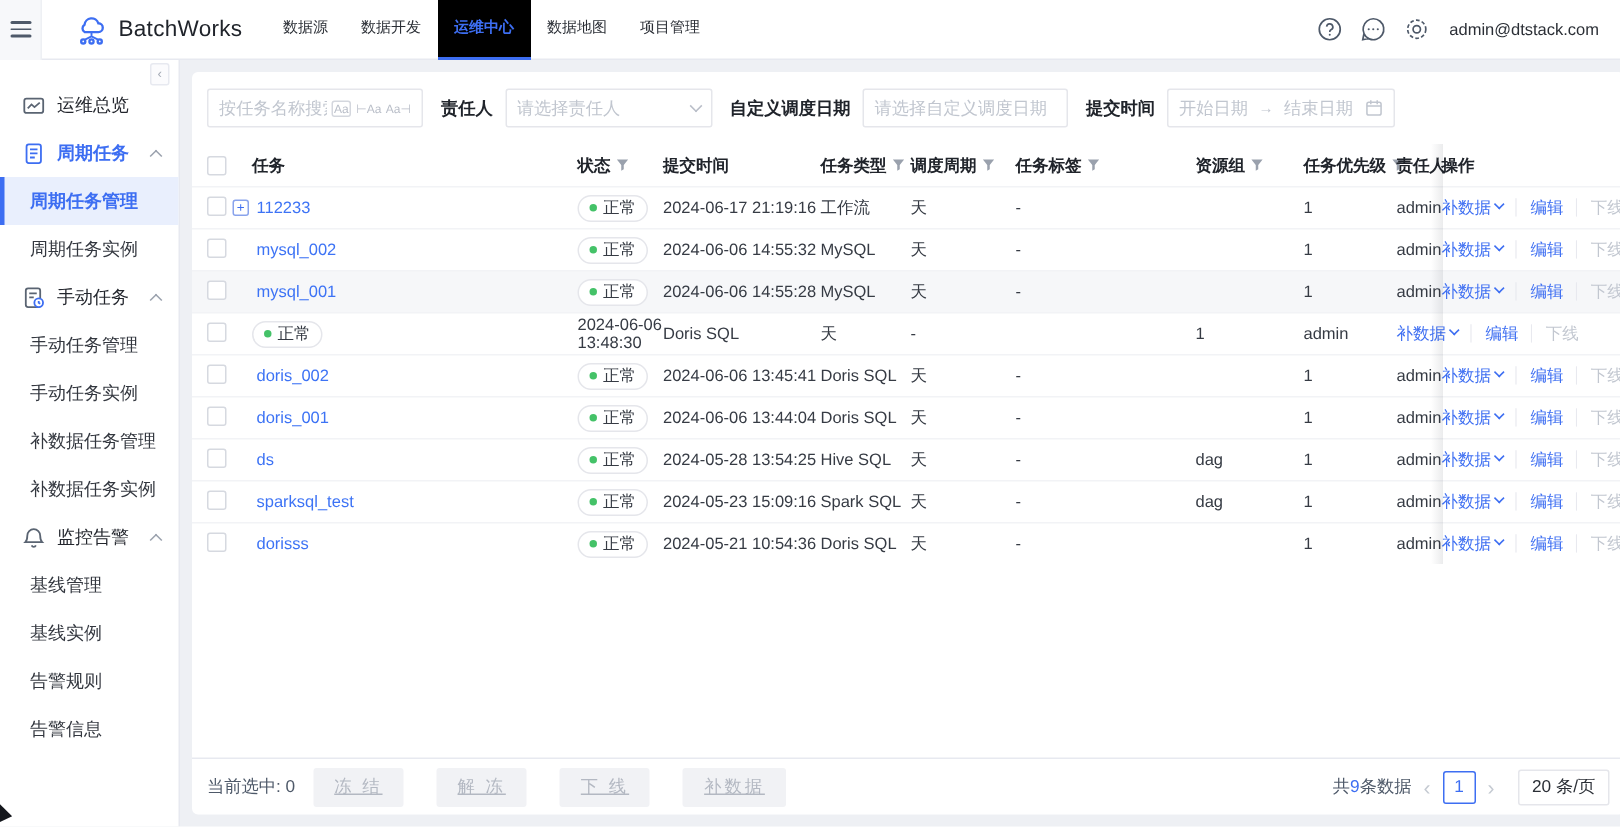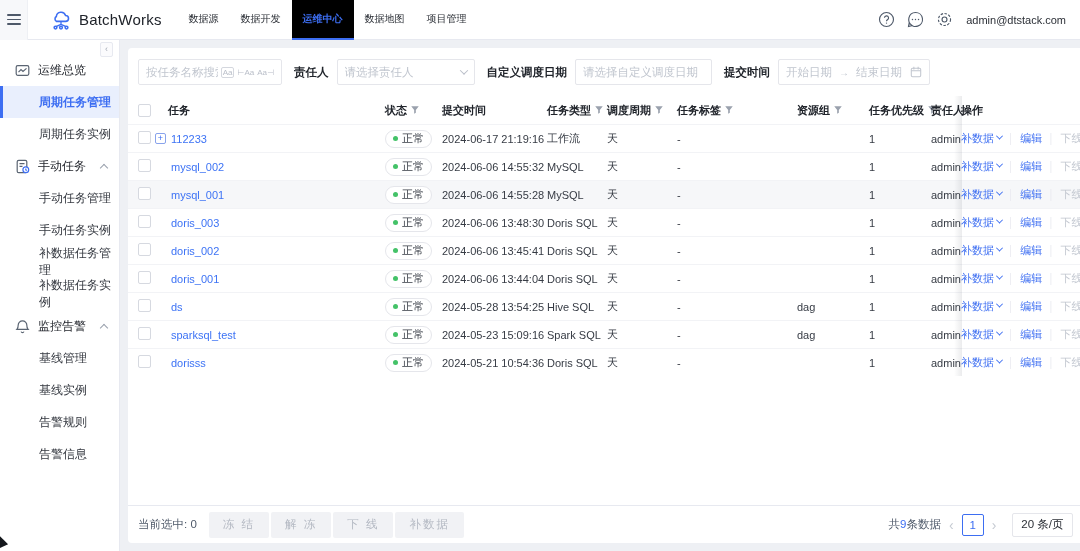--- a/index.html
+++ b/index.html
@@ -27,21 +27,21 @@
   
   .layout { display:flex; height:511px; }
   .sidebar { width:120px; background:#fff; border-right:1px solid #e7e9f0; position:relative; padding-top:14px; flex:0 0 auto; }
   .sb-handle { position:absolute; top:2px; right:6px; width:13px; height:15px; border:1px solid #e7e9f0; border-radius:2px; background:#fbfbfd; color:#a5abb6; font-size:9px; line-height:13px; text-align:center; cursor:pointer; }
   .sb-row { height:32px; display:flex; align-items:center; font-size:12px; color:#23262d; cursor:pointer; position:relative; }
   .sb-top { padding-left:15px; }
   .sb-top .sb-lb { margin-left:8px; white-space:nowrap; }
   .sb-top.accent, .sb-top.accent .sb-lb { color:#3d6ef2; font-weight:bold; }
   .sb-ic { width:15px; height:15px; display:flex; flex:0 0 auto; }
   .sb-caret { width:6px; height:6px; border-left:1.3px solid #9aa1ad; border-top:1.3px solid #9aa1ad; transform:rotate(45deg); margin:3px 12px 0 auto; }
-  .sb-sub { padding-left:39px; color:#33373f; }
+  .sb-sub { padding-left:20px; color:#33373f; }
   .sb-sub.active { background:#e9effd; color:#3d6ef2; box-shadow:inset 3px 0 0 #3d6ef2; font-weight:bold; }
   
   .main { flex:1; padding:8px; }
   .card { background:#fff; border-radius:4px; height:100%; display:flex; flex-direction:column; position:relative; overflow:hidden; }
   
   .fbar { display:flex; align-items:center; padding:11px 10px; flex:0 0 auto; }
   .inp { height:26px; border:1px solid #e5e6eb; border-radius:2px; display:flex; align-items:center; padding:0 7px; font-size:11.5px; color:#c1c6cf; background:#fff; }
   .inp .ph { flex:1; white-space:nowrap; overflow:hidden; }
   .search { width:144px; }
   .s-ic { font-size:8px; color:#b9bec8; margin-left:3px; white-space:nowrap; }
@@ -67,21 +67,21 @@
   .ops { display:flex; align-items:center; white-space:nowrap; }
   .lnk { color:#3d6ef2; cursor:pointer; display:inline-flex; align-items:center; gap:3px; }
   .lnk .caret-d { border-color:#3d6ef2; width:5px; height:5px; margin-top:-2px; }
   .lnk.dis { color:#c2c7d0; cursor:default; }
   .vdiv { color:#e8e9ef; margin:0 6px; font-size:10px; }
   .col-shadow { position:absolute; left:826px; top:48px; width:8px; height:280px; background:linear-gradient(to right, rgba(35,42,56,0), rgba(35,42,56,0.09)); pointer-events:none; }
   .card-sp { flex:1; }
   
   .cfoot { border-top:1px solid #e7e9f0; height:38px; display:flex; align-items:center; padding:0 10px; flex:0 0 auto; font-size:11.5px; color:#4e5969; }
   .sel-txt { margin-right:12px; white-space:nowrap; }
-  .fbtn { height:26px; padding:0 14px; background:#f1f2f5; color:#b3b8c2; border:none; border-radius:2px; font-size:11.5px; margin-right:2px; font-family:inherit; letter-spacing:2px; cursor:not-allowed; }
+  .fbtn { height:26px; padding:0 14px; background:#f1f2f5; color:#b3b8c2; border:none; border-radius:2px; font-size:11.5px; margin-right:22px; font-family:inherit; letter-spacing:2px; cursor:not-allowed;text-decoration:underline; }
   .foot-sp { flex:1; }
   .total { white-space:nowrap; }
   .total b { color:#3d6ef2; font-weight:normal; }
   .pg-arrow { color:#c5cad2; font-size:14px; margin:0 8px; cursor:pointer; line-height:1; }
   .pg-cur { width:22px; height:22px; border:1px solid #3d6ef2; border-radius:2px; color:#3d6ef2; display:flex; align-items:center; justify-content:center; font-size:11.5px; cursor:pointer; }
   .pg-size { height:24px; border:1px solid #e5e6eb; border-radius:2px; padding:0 8px; display:flex; align-items:center; color:#2b2f36; margin-left:8px; white-space:nowrap; cursor:pointer; }
   .cursor-art { position:absolute; left:-2px; top:537px; width:0; height:0; border-left:10px solid #14171c; border-top:6px solid transparent; border-bottom:8px solid transparent; transform:rotate(14deg); }
   svg { display:block; }
 </style>
 </head>
@@ -144,20 +144,30 @@
     <div id="sb-menu">
         <div class="sb-row sb-top">
           <span class="sb-ic">
             <svg width="15" height="15" viewBox="0 0 15 15" fill="none" stroke="#5a6472" stroke-width="1.2">
               <rect x="1.2" y="2.7" width="12.6" height="9.6" rx="1.5"></rect>
               <path d="M3.5 9.2 6 6.6 8 8.4 11.5 5.4"></path>
             </svg>
           </span>
           <span class="sb-lb">运维总览</span>
         </div>
+        <div class="sb-row sb-top accent">
+          <span class="sb-ic">
+            <svg width="15" height="15" viewBox="0 0 15 15" fill="none" stroke="#3d6ef2" stroke-width="1.2">
+              <rect x="2.7" y="1.3" width="9.6" height="12.4" rx="1.5"></rect>
+              <path d="M5 4.6h5M5 7.3h5M5 10h3.2"></path>
+            </svg>
+          </span>
+          <span class="sb-lb">周期任务</span>
+          <span class="sb-caret"></span>
+        </div>
         <div class="sb-row sb-sub active">周期任务管理</div>
         <div class="sb-row sb-sub">周期任务实例</div>
         <div class="sb-row sb-top">
           <span class="sb-ic">
             <svg width="15" height="15" viewBox="0 0 15 15" fill="none" stroke="#5a6472" stroke-width="1.2">
               <rect x="2.2" y="1.3" width="9.6" height="12.4" rx="1.5"></rect>
               <path d="M4.5 4.6h5M4.5 7.3h3"></path>
               <circle cx="10.8" cy="10.8" r="2.9" fill="#fff" stroke="#3d6ef2"></circle>
               <path d="M10.8 9.6v1.3l1 .6" stroke="#3d6ef2"></path>
             </svg>
@@ -359,23 +369,20 @@
                   <span class="caret-d"></span>
                 </span>
                 <span class="vdiv">│</span>
                 <span class="lnk ed">编辑</span>
                 <span class="vdiv">│</span>
                 <span class="lnk dis off">下线</span>
               </span>
             </div>
             <div class="trow">
               <span><span class="cb"></span></span>
-              <span class="taskcell">
-                <span class="tname">doris_003</span>
-              </span>
               <span><span class="pill">
                   <span class="dot"></span>
                   <span class="st">正常</span>
                 </span></span>
               <span class="v-time">2024-06-06 13:48:30</span>
               <span class="v-type">Doris SQL</span>
               <span class="v-cycle">天</span>
               <span class="v-tag">-</span>
               <span class="v-rg"></span>
               <span class="v-pr">1</span>

